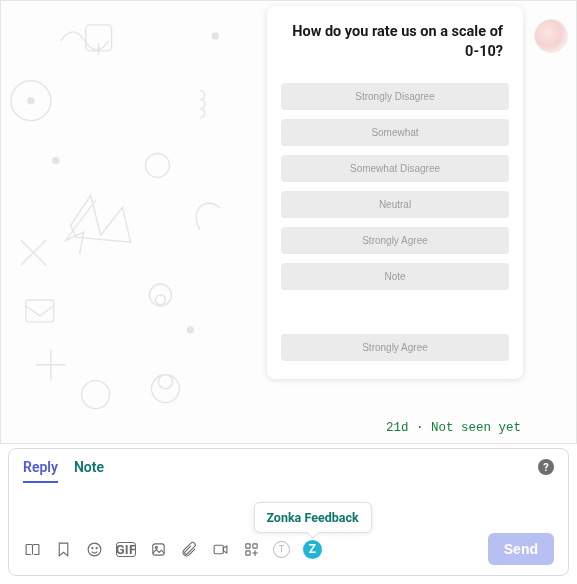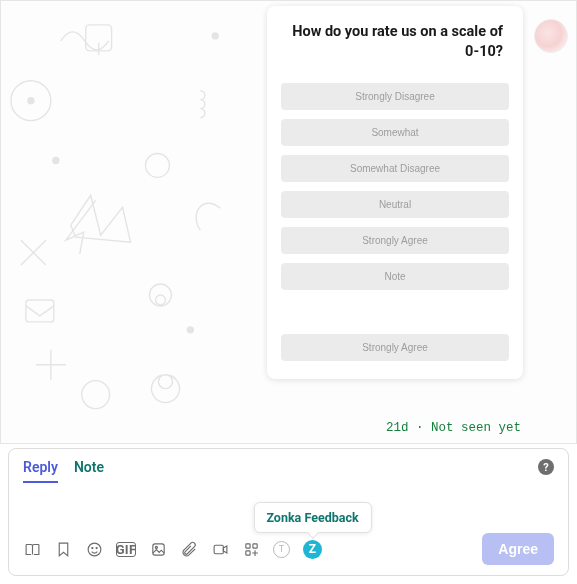--- a/index.html
+++ b/index.html
@@ -306,15 +306,15 @@
             <rect x="4" y="14" width="6" height="6" rx="1"></rect>
             <path d="M17 13 v8 M13 17 h8"></path>
           </svg>
         </span>
       <span class="ic text-circle">T</span>
       <span class="ic zonka">
         <span>Z</span>
         <span class="tooltip">Zonka Feedback</span>
       </span>
     </div>
-    <button class="send-btn">Agree</button>
+    <button class="send-btn">Send</button>
   </div>
 </div>
 
 </body></html>

